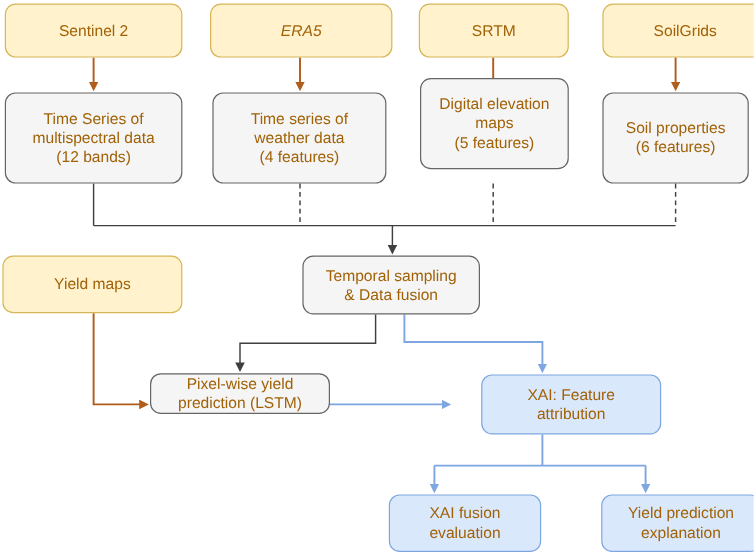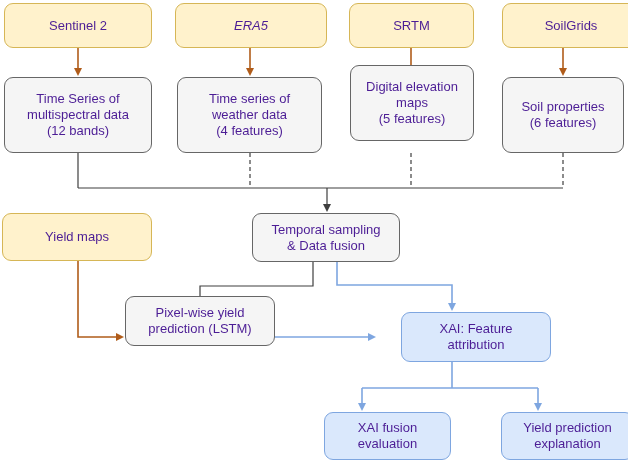--- a/index.html
+++ b/index.html
@@ -7,42 +7,42 @@
     width:628px;height:464px;position:relative;overflow:hidden;
     font-family:"Liberation Sans","DejaVu Sans",sans-serif;
     -webkit-font-smoothing:antialiased;
   }
   .stage{position:absolute;inset:0;width:628px;height:464px;}
   svg.wires{position:absolute;left:0;top:0;width:628px;height:464px;z-index:1;}
   .node{
     position:absolute;z-index:2;box-sizing:border-box;
     display:flex;align-items:center;justify-content:center;text-align:center;
     border-radius:9px;border:1px solid #000;
-    font-size:13px;line-height:16px;color:#4c1d95;
+    font-size:13px;line-height:16px;color:#a16207;
   }
   .node .label{white-space:pre-line;}
   .yellow{background:var(--yellow_fill,#fff2cc);border-color:var(--yellow_border,#d6b656);}
   .gray{background:var(--gray_fill,#f5f5f5);border-color:var(--gray_border,#666666);}
   .blue{background:var(--blue_fill,#dae8fc);border-color:var(--blue_border,#7ea6e0);margin-left:24px;}
 
   
   #n-sentinel2 {left:4px;  top:3px; width:148px;height:45px;}
   #n-era5      {left:175px;top:3px; width:152px;height:45px;font-style:italic;}
   #n-srtm      {left:349px;top:3px; width:125px;height:45px;}
   #n-soilgrids {left:502px;top:3px; width:138px;height:45px;}
   
   #n-multispectral{left:4px;  top:77px;width:148px;height:76px;}
   #n-weather      {left:177px;top:77px;width:145px;height:76px;}
   #n-elevation    {left:350px;top:65px;width:124px;height:76px;}
   #n-soil         {left:502px;top:77px;width:122px;height:76px;}
   
   #n-yieldmaps{left:2px;  top:213px;width:150px;height:48px;}
   #n-fusion   {left:252px;top:213px;width:148px;height:49px;}
   
-  #n-lstm{left:125px;top:296px;width:150px;height:50px;}
+  #n-lstm{left:125px;top:311px;width:150px;height:34px;}
   #n-xai {left:377px;top:312px;width:150px;height:50px;}
   
   #n-xaieval  {left:300px;top:412px;width:127px;height:48px;}
   #n-yieldexpl{left:477px;top:412px;width:133px;height:48px;}
 </style>
 </head>
 <body>
 
 <div class="stage">
 

